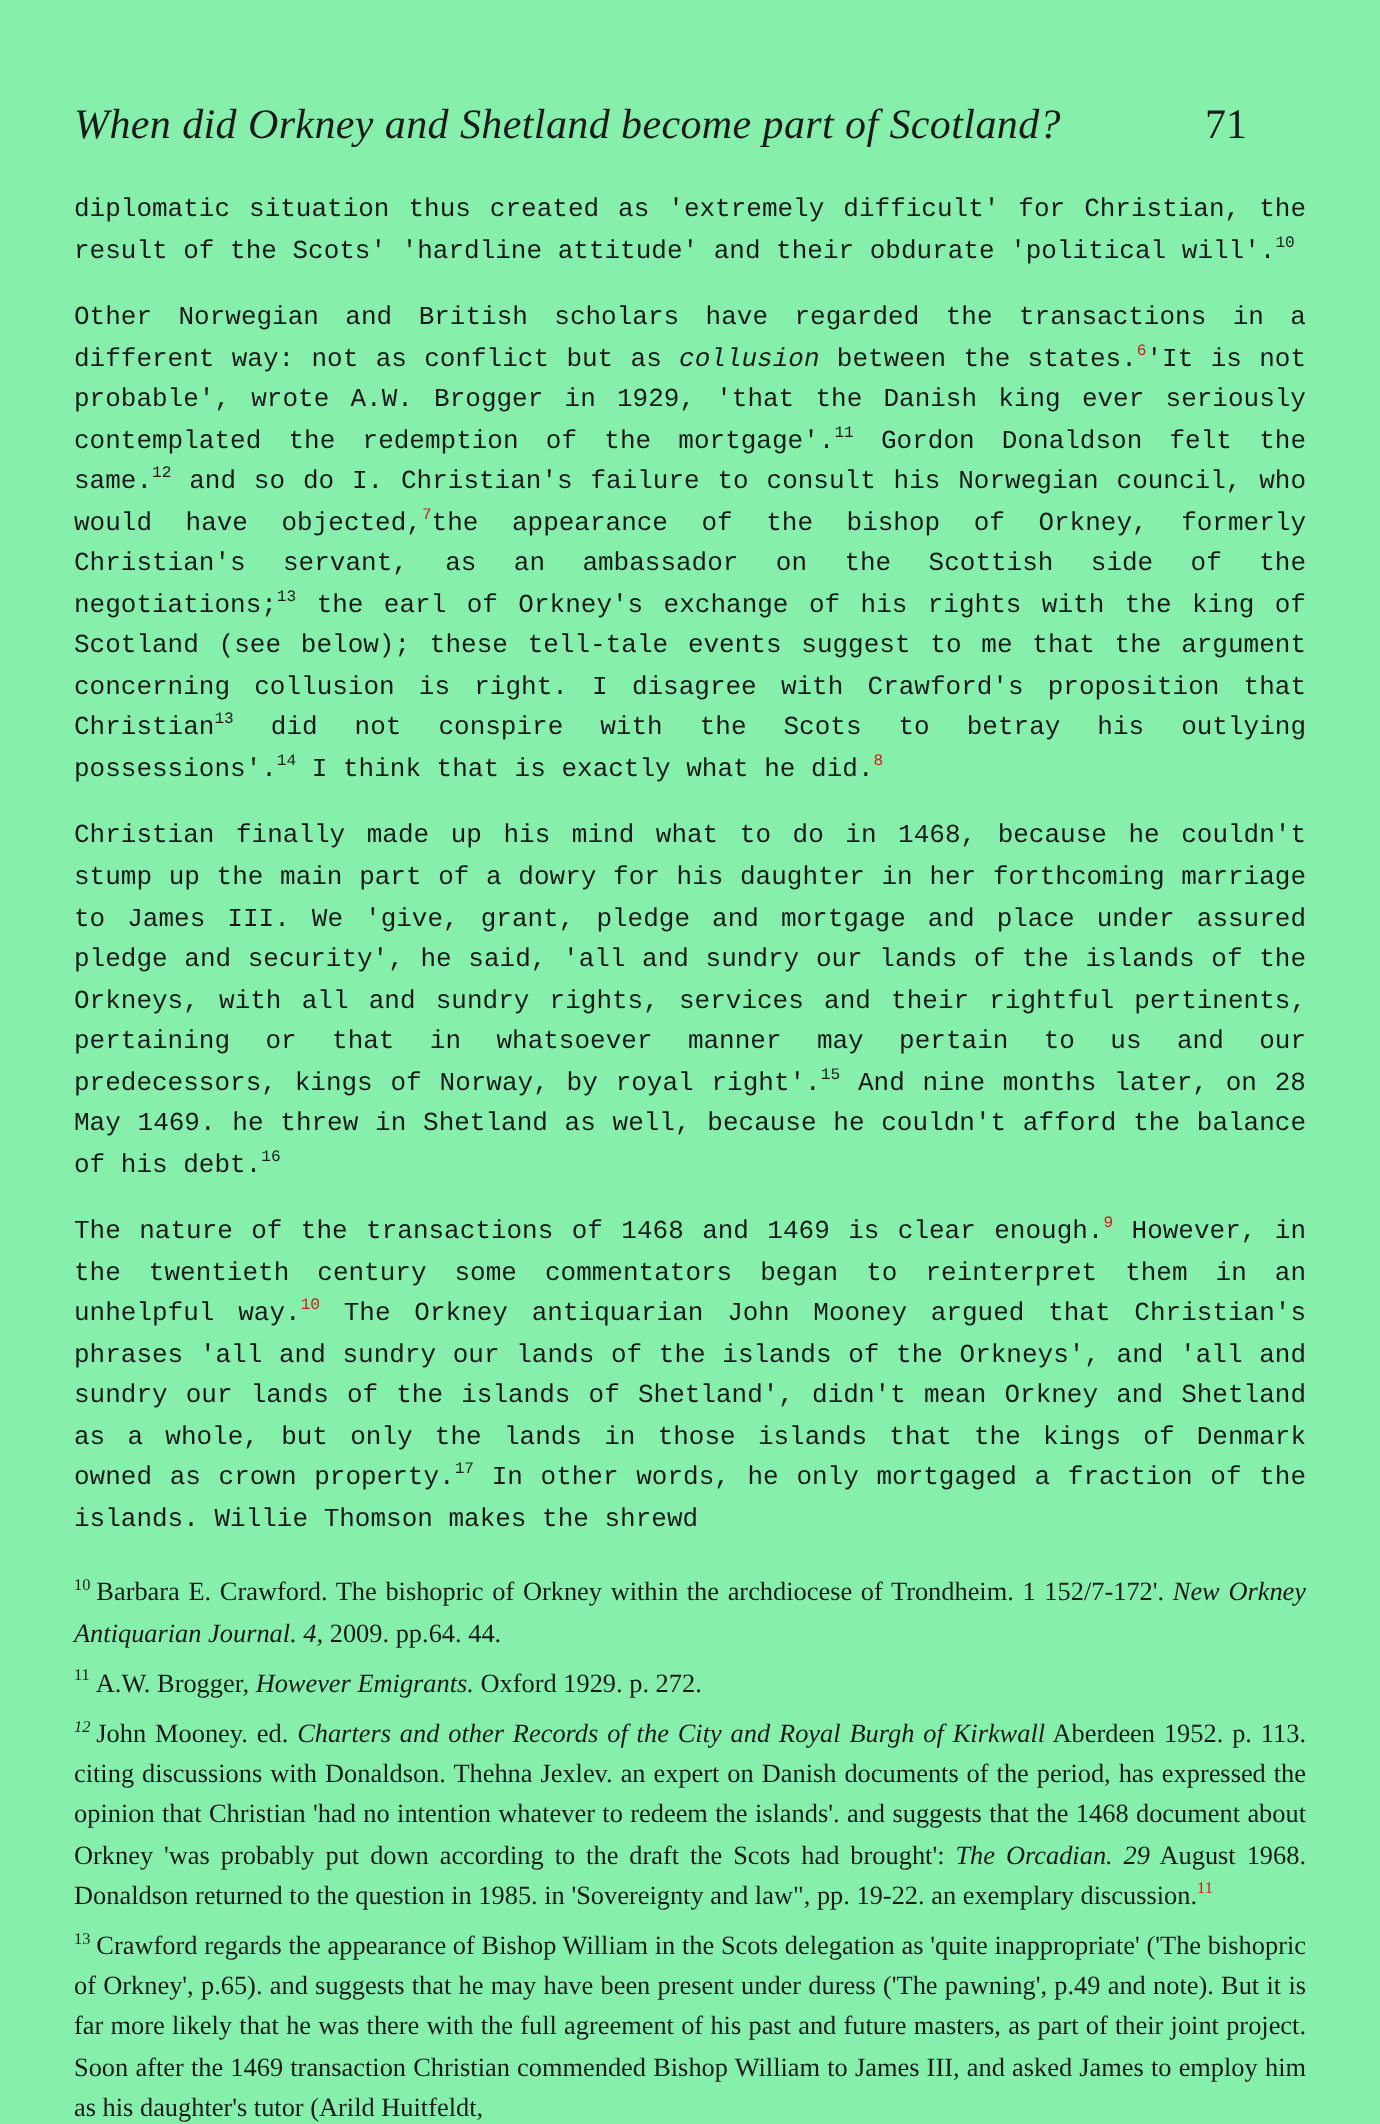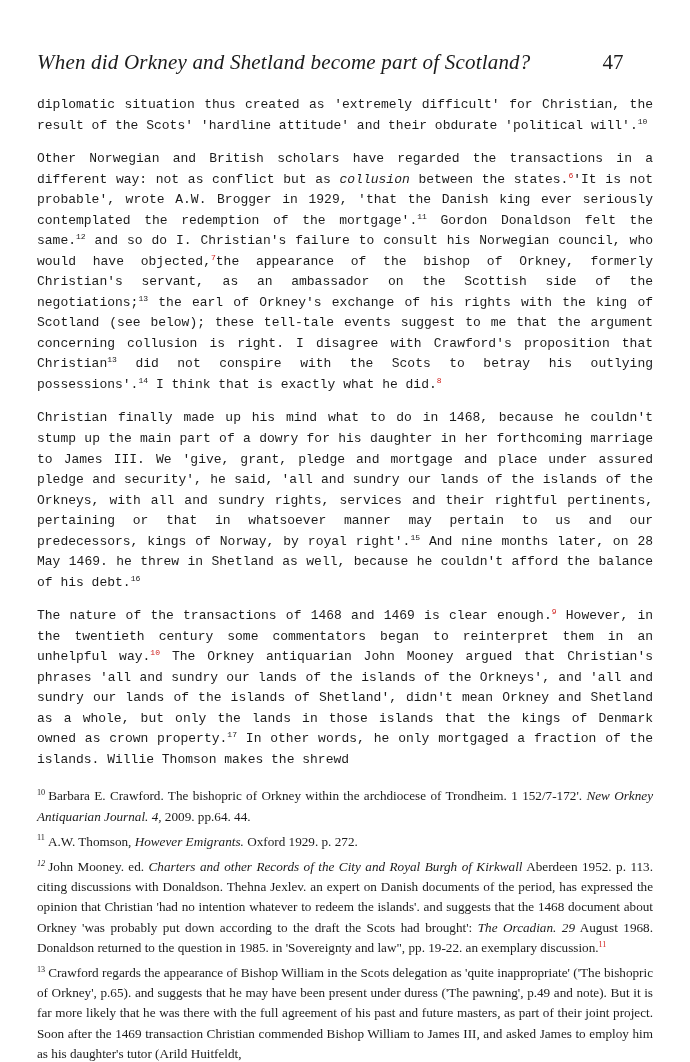--- a/index.html
+++ b/index.html
@@ -1,20 +1,20 @@
 <!DOCTYPE html>
 <html><head>
 <meta charset="utf-8">
 <style>
   html,body { margin:0; padding:0; background:#e8e8e8; }
   .page {
     position:relative;
     width:690px; height:1062px;
     margin:0 auto;
-    background:#ffffff;
+    background:#86efac;
     box-sizing:border-box;
     padding:50px 37px 0 37px;
     overflow:hidden;
     font-family:"Liberation Serif","DejaVu Serif",serif;
     color:#1b1b1b;
   }
   .header-row {
     display:flex;
     align-items:baseline;
     margin:0 0 20px 0;
@@ -52,27 +52,27 @@
   .fn-num.it { font-style:italic; }
   .red { color:#cf1d1a; }
   i { font-style:italic;margin-top:39px; }
 </style>
 </head>
 <body>
 
 <div class="page">
   <div class="header-row">
     <span class="page-title">When did Orkney and Shetland become part of Scotland?</span>
-    <span class="page-number">47</span>
+    <span class="page-number">71</span>
   </div>
   <div class="body-text" id="body-text">
       <p class="para"><span>diplomatic situation thus created as 'extremely difficult' for Christian, the result of the Scots' 'hardline attitude' and their obdurate 'political will'.</span><sup>10</sup></p>
       <p class="para"><span>Other Norwegian and British scholars have regarded the transactions in a different way: not as conflict but as </span><i>collusion</i><span> between the states.</span><sup class="red">6</sup><span>'It is not probable', wrote A.W. Brogger in 1929, 'that the Danish king ever seriously contemplated the redemption of the mortgage'.</span><sup>11</sup><span> Gordon Donaldson felt the same.</span><sup>12</sup><span> and so do I. Christian's failure to consult his Norwegian council, who would have objected,</span><sup class="red">7</sup><span>the appearance of the bishop of Orkney, formerly Christian's servant, as an ambassador on the Scottish side of the negotiations;</span><sup>13</sup><span> the earl of Orkney's exchange of his rights with the king of Scotland (see below); these tell-tale events suggest to me that the argument concerning collusion is right. I disagree with Crawford's proposition that Christian</span><sup>13</sup><span> did not conspire with the Scots to betray his outlying possessions'.</span><sup>14</sup><span> I think that is exactly what he did.</span><sup class="red">8</sup></p>
       <p class="para"><span>Christian finally made up his mind what to do in 1468, because he couldn't stump up the main part of a dowry for his daughter in her forthcoming marriage to James III. We 'give, grant, pledge and mortgage and place under assured pledge and security', he said, 'all and sundry our lands of the islands of the Orkneys, with all and sundry rights, services and their rightful pertinents, pertaining or that in whatsoever manner may pertain to us and our predecessors, kings of Norway, by royal right'.</span><sup>15</sup><span> And nine months later, on 28 May 1469. he threw in Shetland as well, because he couldn't afford the balance of his debt.</span><sup>16</sup></p>
       <p class="para"><span>The nature of the transactions of 1468 and 1469 is clear enough.</span><sup class="red">9</sup><span> However, in the twentieth century some commentators began to reinterpret them in an unhelpful way.</span><sup class="red">10</sup><span> The Orkney antiquarian John Mooney argued that Christian's phrases 'all and sundry our lands of the islands of the Orkneys', and 'all and sundry our lands of the islands of Shetland', didn't mean Orkney and Shetland as a whole, but only the lands in those islands that the kings of Denmark owned as crown property.</span><sup>17</sup><span> In other words, he only mortgaged a fraction of the islands. Willie Thomson makes the shrewd</span></p>
     </div>
   <div class="footnotes" id="footnotes">
       <p class="footnote"><sup class="fn-num">10</sup><span>Barbara E. Crawford. The bishopric of Orkney within the archdiocese of Trondheim. 1 152/7-172'. </span><i>New Orkney Antiquarian Journal. 4,</i><span> 2009. pp.64. 44.</span></p>
-      <p class="footnote"><sup class="fn-num">11</sup><span>A.W. Thomson, </span><i>However Emigrants.</i><span> Oxford 1929. p. 272.</span></p>
+      <p class="footnote"><sup class="fn-num">11</sup><span>A.W. Brogger, </span><i>However Emigrants.</i><span> Oxford 1929. p. 272.</span></p>
       <p class="footnote"><sup class="fn-num it">12</sup><span>John Mooney. ed. </span><i>Charters and other Records of the City and Royal Burgh of Kirkwall</i><span> Aberdeen 1952. p. 113. citing discussions with Donaldson. Thehna Jexlev. an expert on Danish documents of the period, has expressed the opinion that Christian 'had no intention whatever to redeem the islands'. and suggests that the 1468 document about Orkney 'was probably put down according to the draft the Scots had brought': </span><i>The Orcadian. 29</i><span> August 1968. Donaldson returned to the question in 1985. in 'Sovereignty and law", pp. 19-22. an exemplary discussion.</span><sup class="red">11</sup></p>
       <p class="footnote"><sup class="fn-num">13</sup><span>Crawford regards the appearance of Bishop William in the Scots delegation as 'quite inappropriate' ('The bishopric of Orkney', p.65). and suggests that he may have been present under duress ('The pawning', p.49 and note). But it is far more likely that he was there with the full agreement of his past and future masters, as part of their joint project. Soon after the 1469 transaction Christian commended Bishop William to James III, and asked James to employ him as his daughter's tutor (Arild Huitfeldt, </span></p>
     </div>
 </div>
 
 </body></html>

